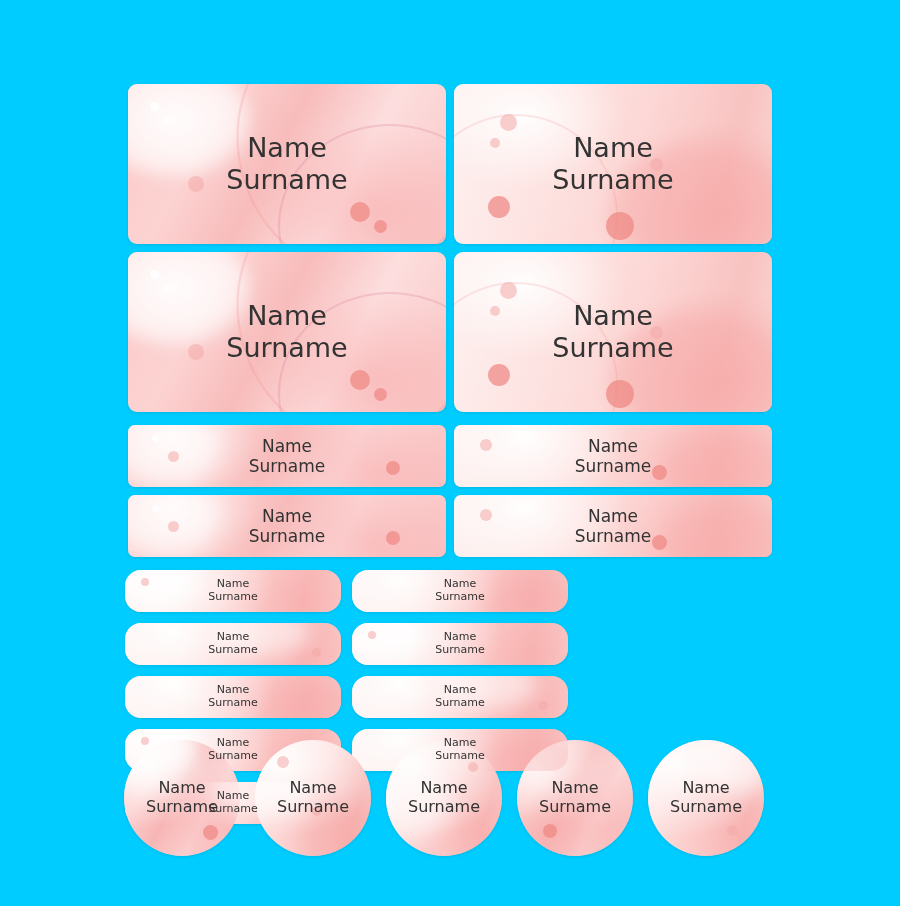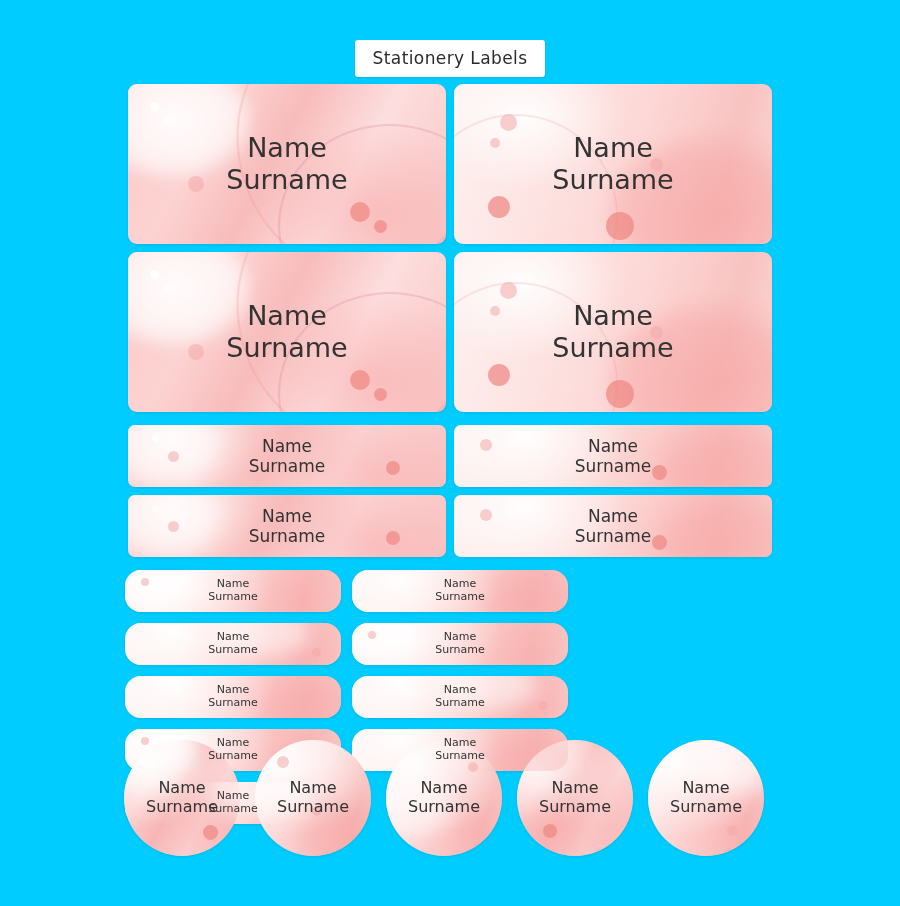--- a/index.html
+++ b/index.html
@@ -172,23 +172,20 @@
     width: 652px;
     display: flex;
     gap: 15px;
   }
 </style>
 </head>
 <body>
 
 <div class="page">
 
-  <div class="title-wrap">
-    <span class="title-badge">Stationery Labels</span>
-  </div>
 
   <div class="grid-large">
 
     <div class="label lg">
       <div class="wc a"></div>
       <div class="wash" style="left:-30px;top:-20px;width:150px;height:110px;background:rgba(255,255,255,0.6);"></div>
       <div class="swirl" style="left:110px;top:-70px;width:230px;height:260px;transform:rotate(-18deg);"></div>
       <div class="swirl" style="left:150px;top:40px;width:220px;height:200px;border-color:rgba(214,120,150,0.25);"></div>
       <div class="dot pale" style="left:22px;top:18px;width:9px;height:9px;"></div>
       <div class="dot pale" style="left:36px;top:34px;width:6px;height:6px;"></div>

